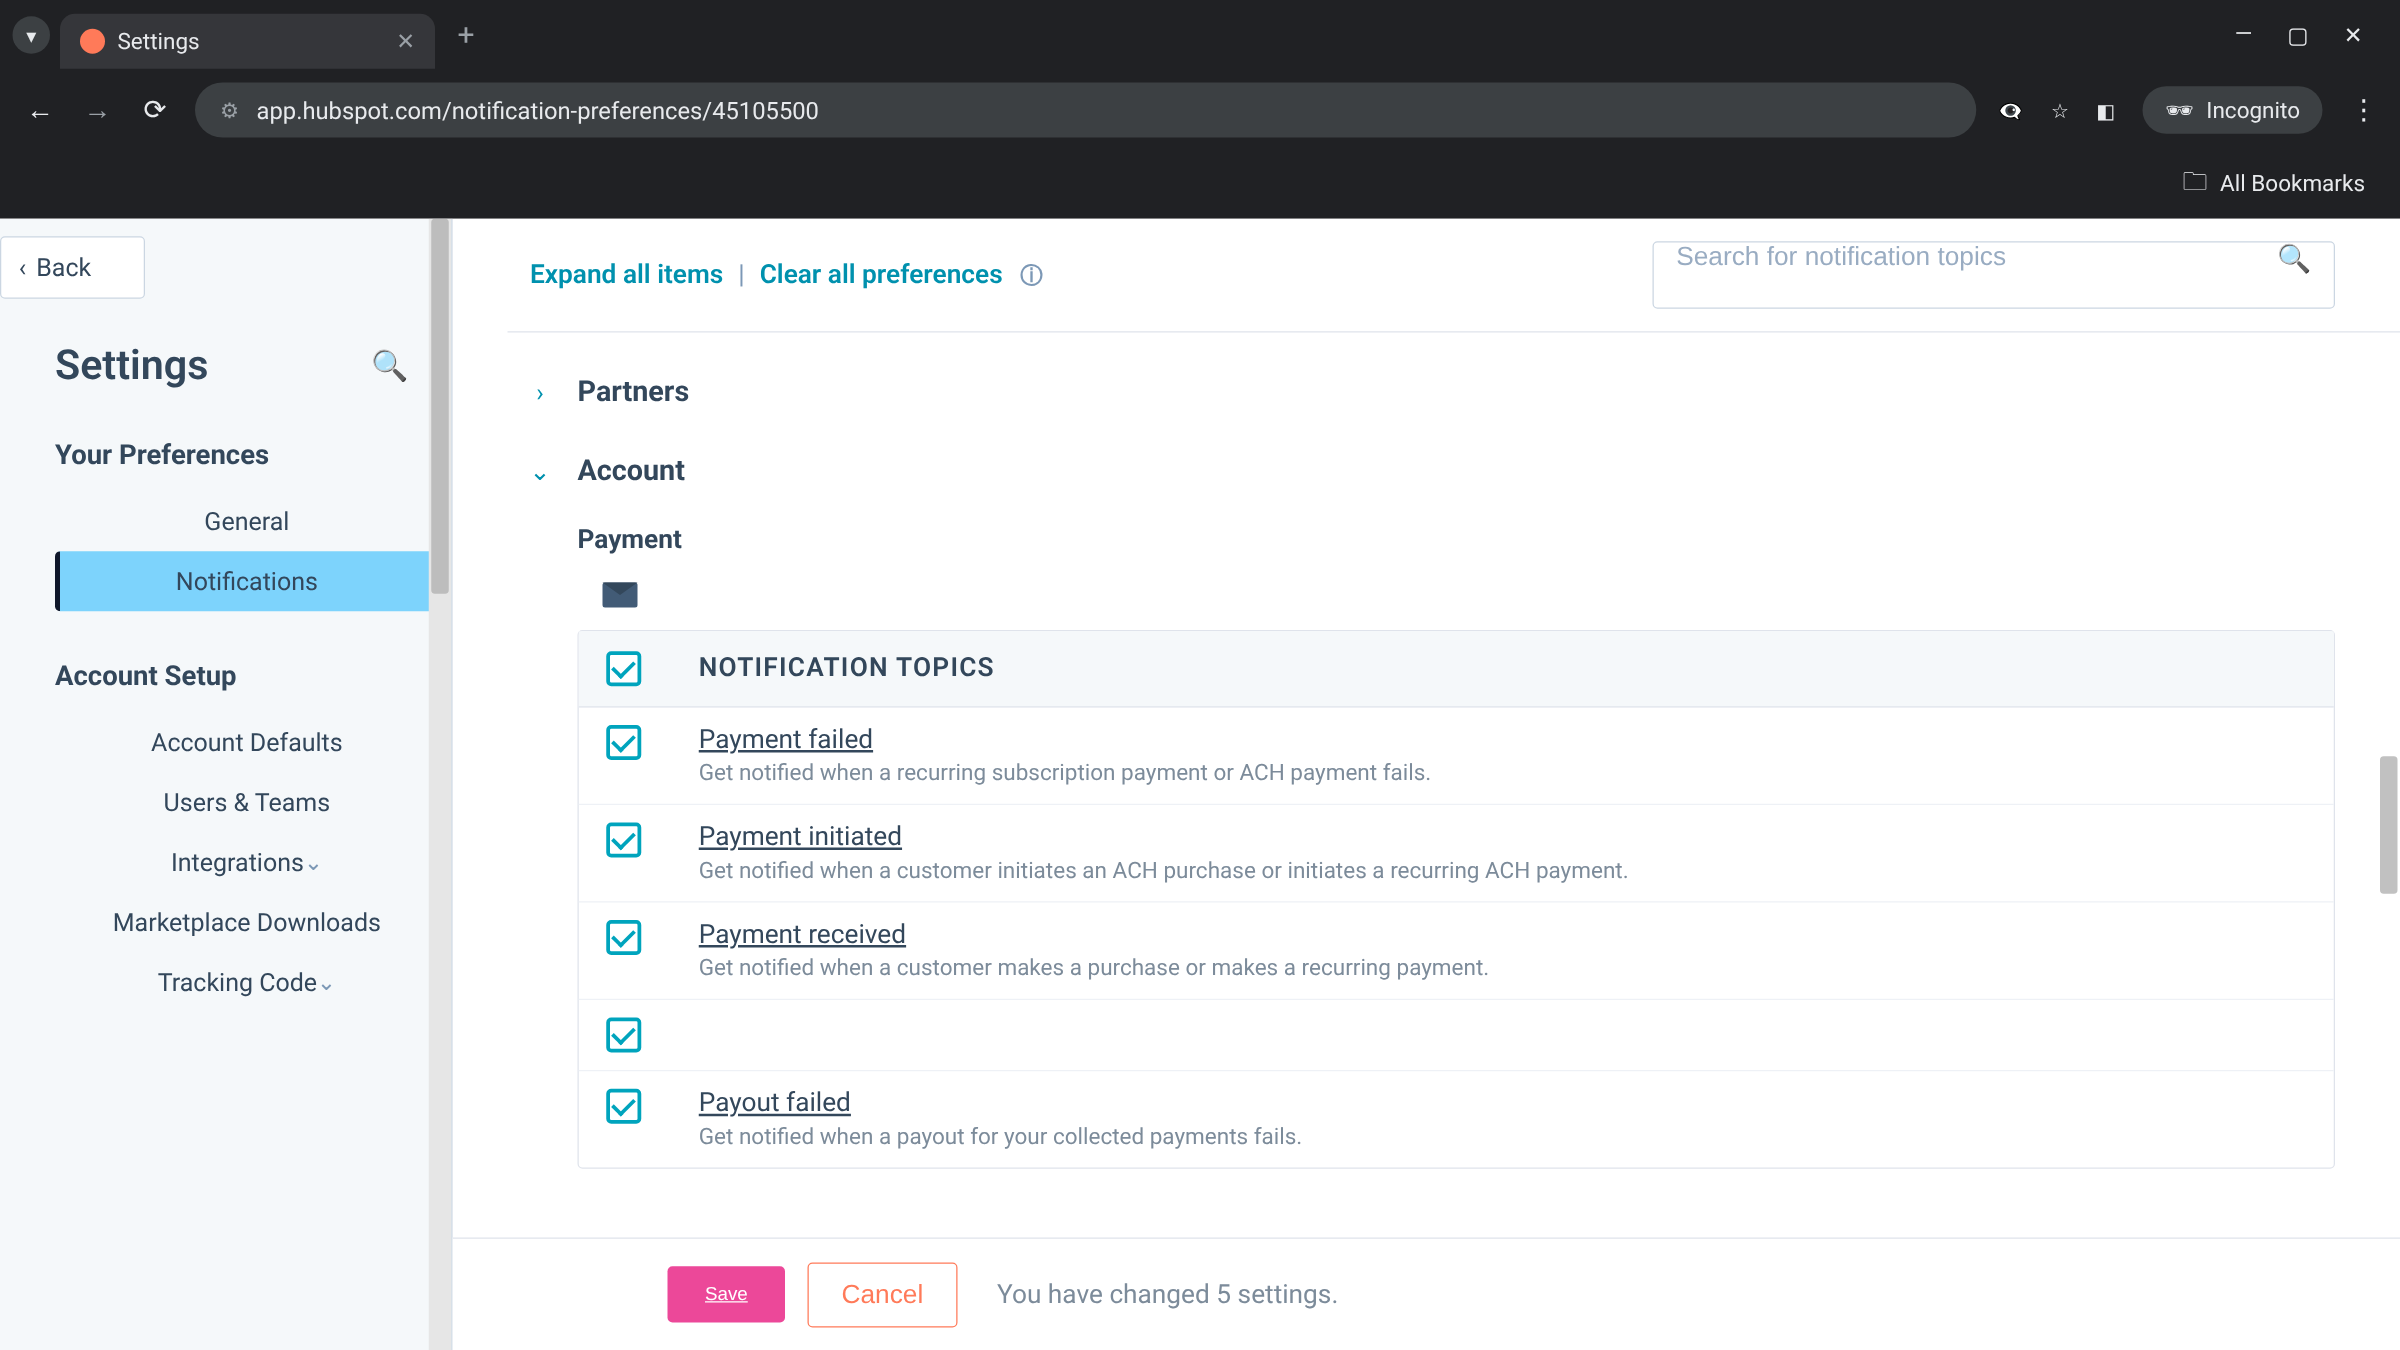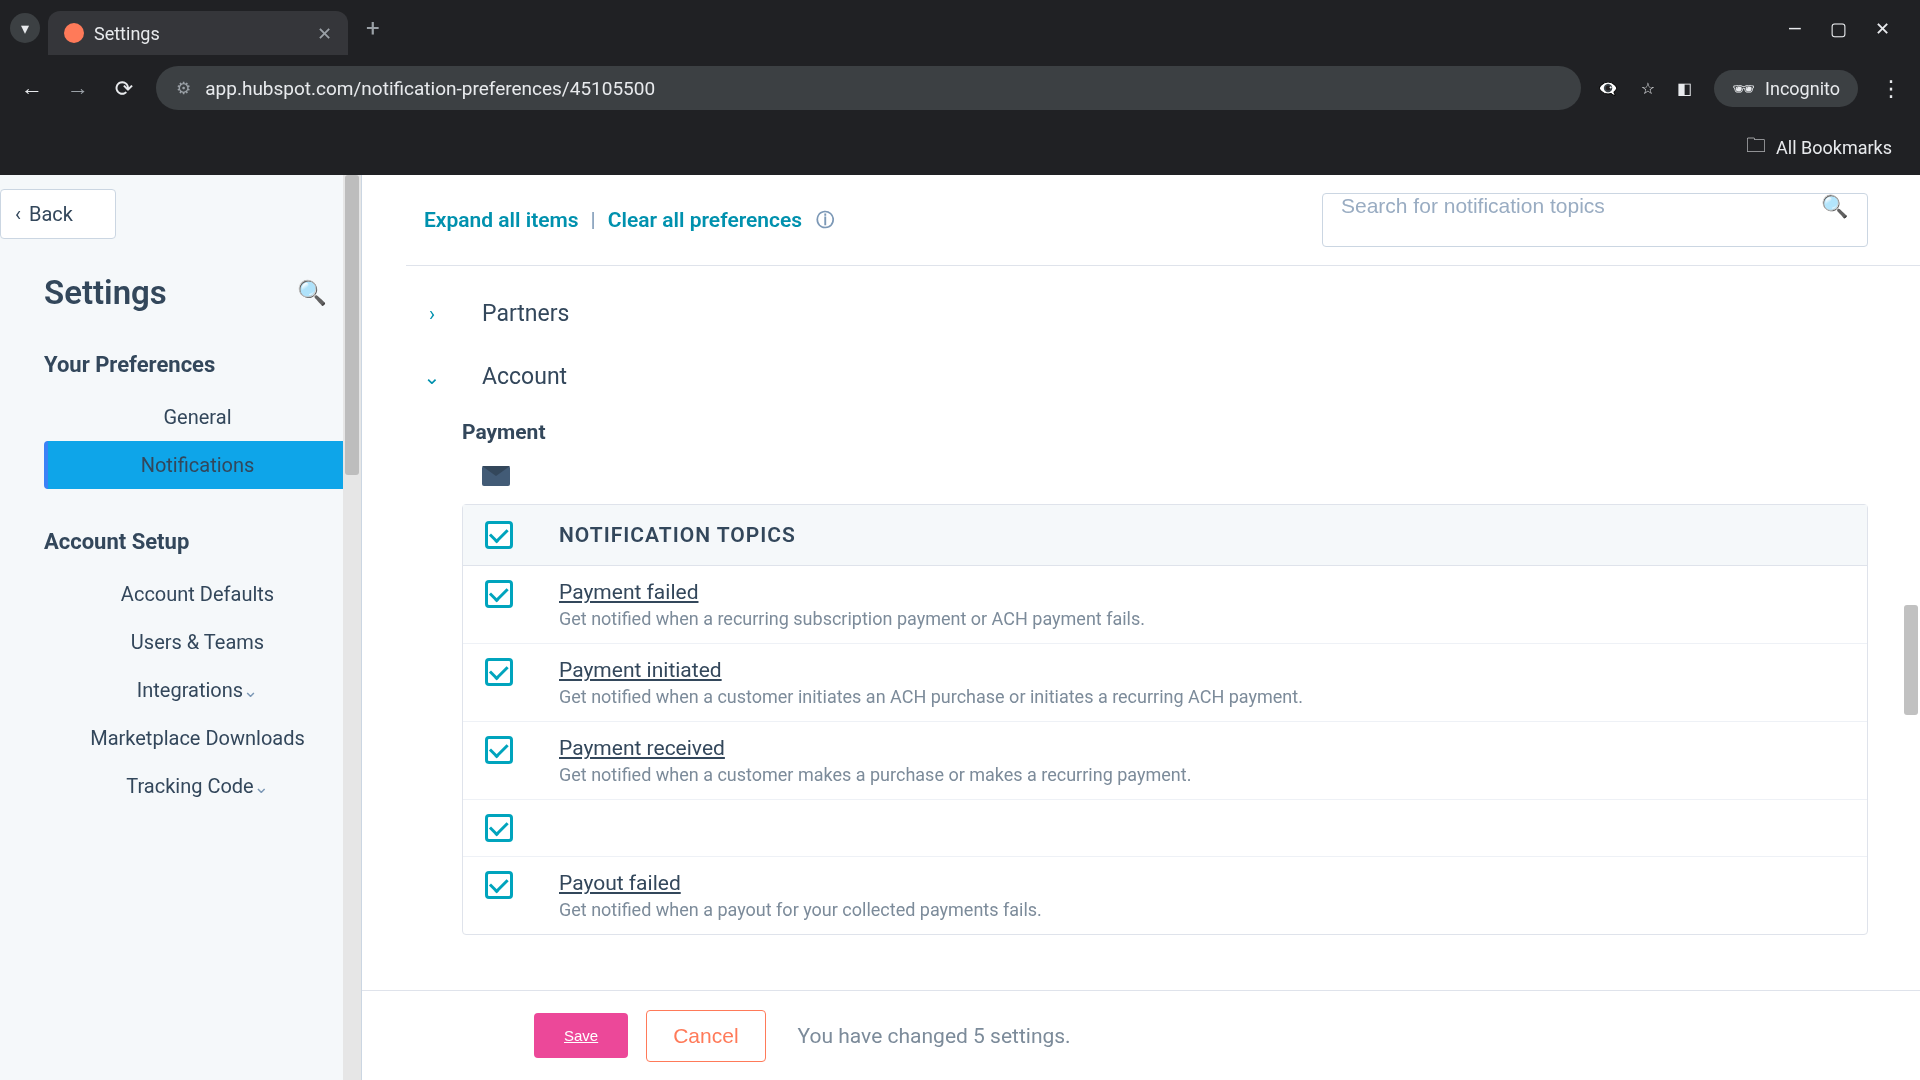--- a/index.html
+++ b/index.html
@@ -37,21 +37,21 @@
   .sidebar { width: 362px; background:#f5f8fa; border-right:1px solid #cbd6e2; display:flex; flex-direction:column; position:relative; padding-bottom:20px; overflow-y:auto; }
   .sidebar-scrollbar { position:absolute; right:0; top:0; width:18px; height:100%; background:#e6e6e6; }
   .sidebar-scrollbar .thumb { position:absolute; left:2px; right:2px; top:0; height:300px; background:#bdbdbd; border-radius:3px; }
   .back-btn { margin:14px 0 0 0; border:1px solid #cbd6e2; background:#fff; border-radius:4px; padding:12px 22px 12px 14px; display:flex; align-items:center; gap:8px; font-size:20px; color:#33475b; width:116px; cursor:pointer;}
   .settings-header { display:flex; align-items:center; justify-content:space-between; padding: 34px 34px 0 44px; }
   .settings-header h1 { font-size:33px; font-weight:600; color:#33475b; }
   .settings-header .search-ic { color:#33475b; font-size:24px; cursor:pointer; }
   .sidebar-section { padding: 40px 10px 0 44px; }
   .sidebar-section h3 { font-size:22px; font-weight:700; color:#33475b; margin-bottom:16px; }
   .sidebar-item { font-size:20px; color:#33475b; padding:12px 18px; border-radius:4px; cursor:pointer; display:flex; align-items:center; justify-content:center; }
-  .sidebar-item.active { background:#0ea5e9; color:#33475b; border-left:4px solid #3b82f6; padding-left:14px; }
+  .sidebar-item.active { background:#7dd3fc; color:#33475b; border-left:4px solid #0f172a; padding-left:14px; }
   .sidebar-item .chev { color:#7c98b6; font-size:18px; }
 
   
   .main { flex:1; display:flex; flex-direction:column; overflow:hidden; position:relative;padding-left:44px; }
   .main-scrollbar { position:absolute; right:0; top:0; width:18px; height:calc(100% - 90px); background:transparent; }
   .main-scrollbar .thumb { position:absolute; left:2px; right:2px; top:430px; height:110px; background:#c1c1c1; border-radius:3px; }
 
   .toolbar-row { display:flex; align-items:center; padding: 18px 52px 18px 18px; border-bottom:1px solid #dfe3eb; }
   .link-actions { color:#0091ae; font-size:21px; font-weight:600; display:flex; gap:8px; align-items:center; }
   .link-actions .divider { color:#7c98b6; padding:0 4px; font-weight:400;}
@@ -59,21 +59,21 @@
   .search-box { margin-left:auto; width:546px; height:54px; border:1px solid #cbd6e2; border-radius:4px; display:flex; align-items:flex-start; padding:0 18px; }
   .search-box input { flex:1; border:none; outline:none; font-size:21px; color:#33475b; background:transparent; }
   .search-box input::placeholder { color:#99acc2; }
   .search-box .search-ic2 { color:#0091ae; font-size:22px; }
 
   .content-scroll { flex:1; overflow:hidden; padding: 22px 52px 0 14px; }
 
   .category { margin-bottom:12px; }
   .category-header { display:flex; align-items:center; gap:18px; padding:12px 0; cursor:pointer; }
   .category-header .arrow { color:#0091ae; font-size:20px; width:24px; text-align:center;}
-  .category-header .cat-title { font-size:23px; font-weight:400; color:#33475b;margin-left:20px; }
+  .category-header .cat-title { font-size:23px; font-weight:700; color:#33475b; }
 
   .subsection-title { font-size:21px; font-weight:700; color:#33475b; padding: 18px 0 12px 42px; }
 
   .envelope-row { padding: 10px 0 14px 62px; }
   .envelope-ic { display:inline-block; width:28px; height:20px; background:#425b76; position:relative; border-radius:2px;}
   .envelope-ic::after { content:''; position:absolute; left:0; right:0; top:0; height:0; border-left:14px solid transparent; border-right:14px solid transparent; border-top:10px solid #33475b; }
 
   .topics-table { border:1px solid #dfe3eb; border-radius:4px; margin-left:42px; }
   .topics-header { background:#f5f8fa; padding:16px 22px; display:flex; align-items:center; gap:46px; border-bottom:1px solid #dfe3eb;}
   .topics-header .th-label { font-size:21px; letter-spacing:1px; color:#33475b; font-weight:600; }

